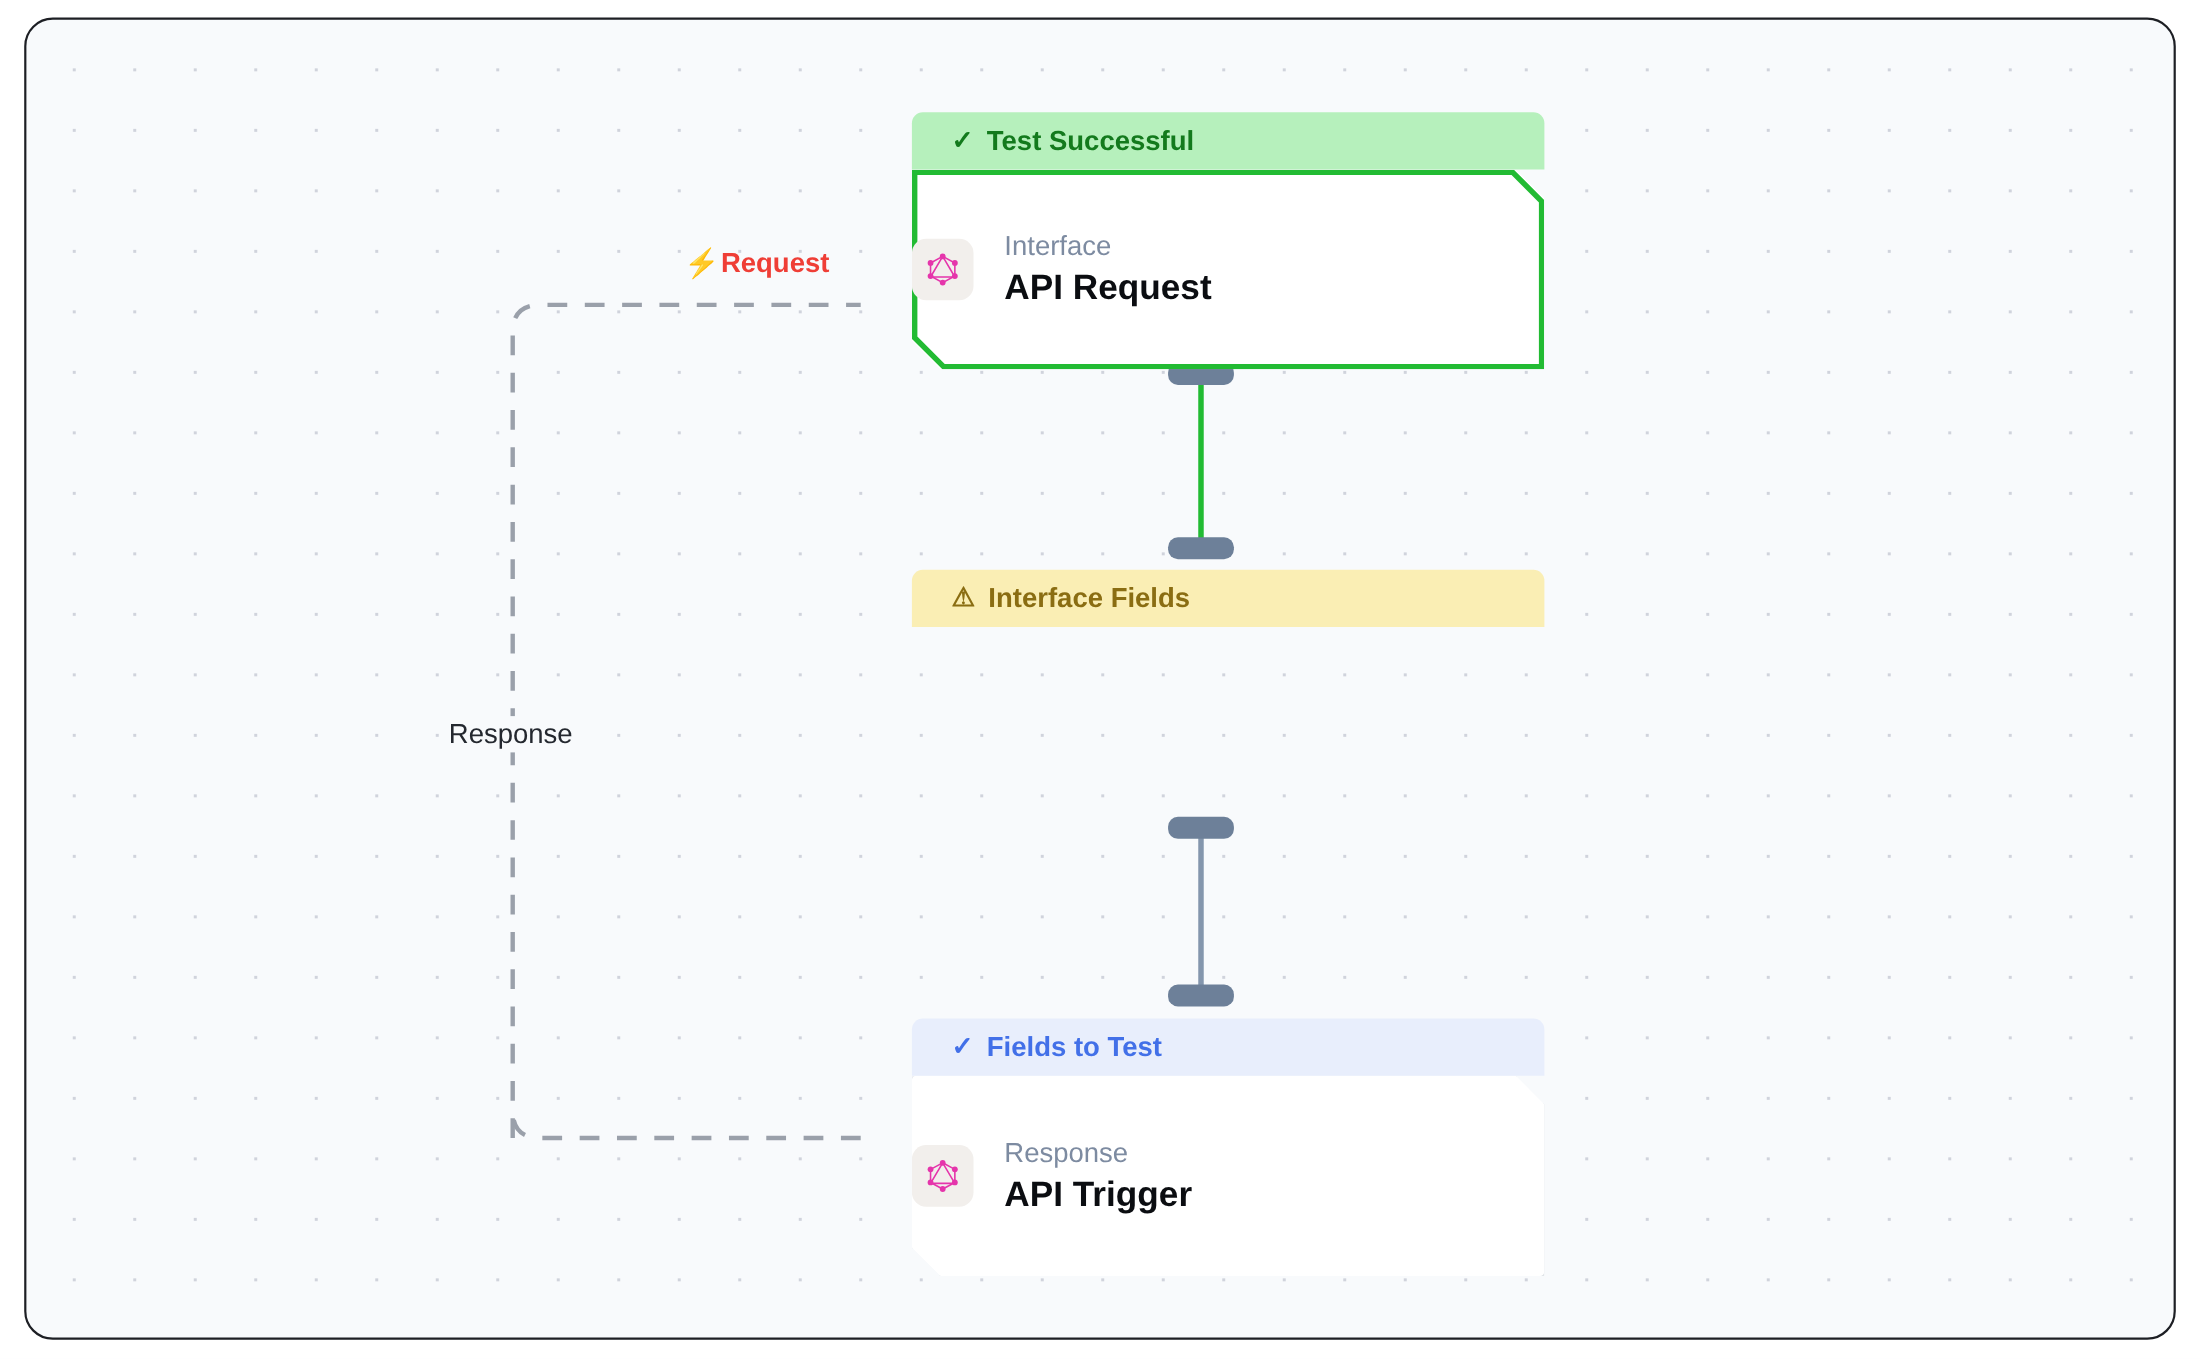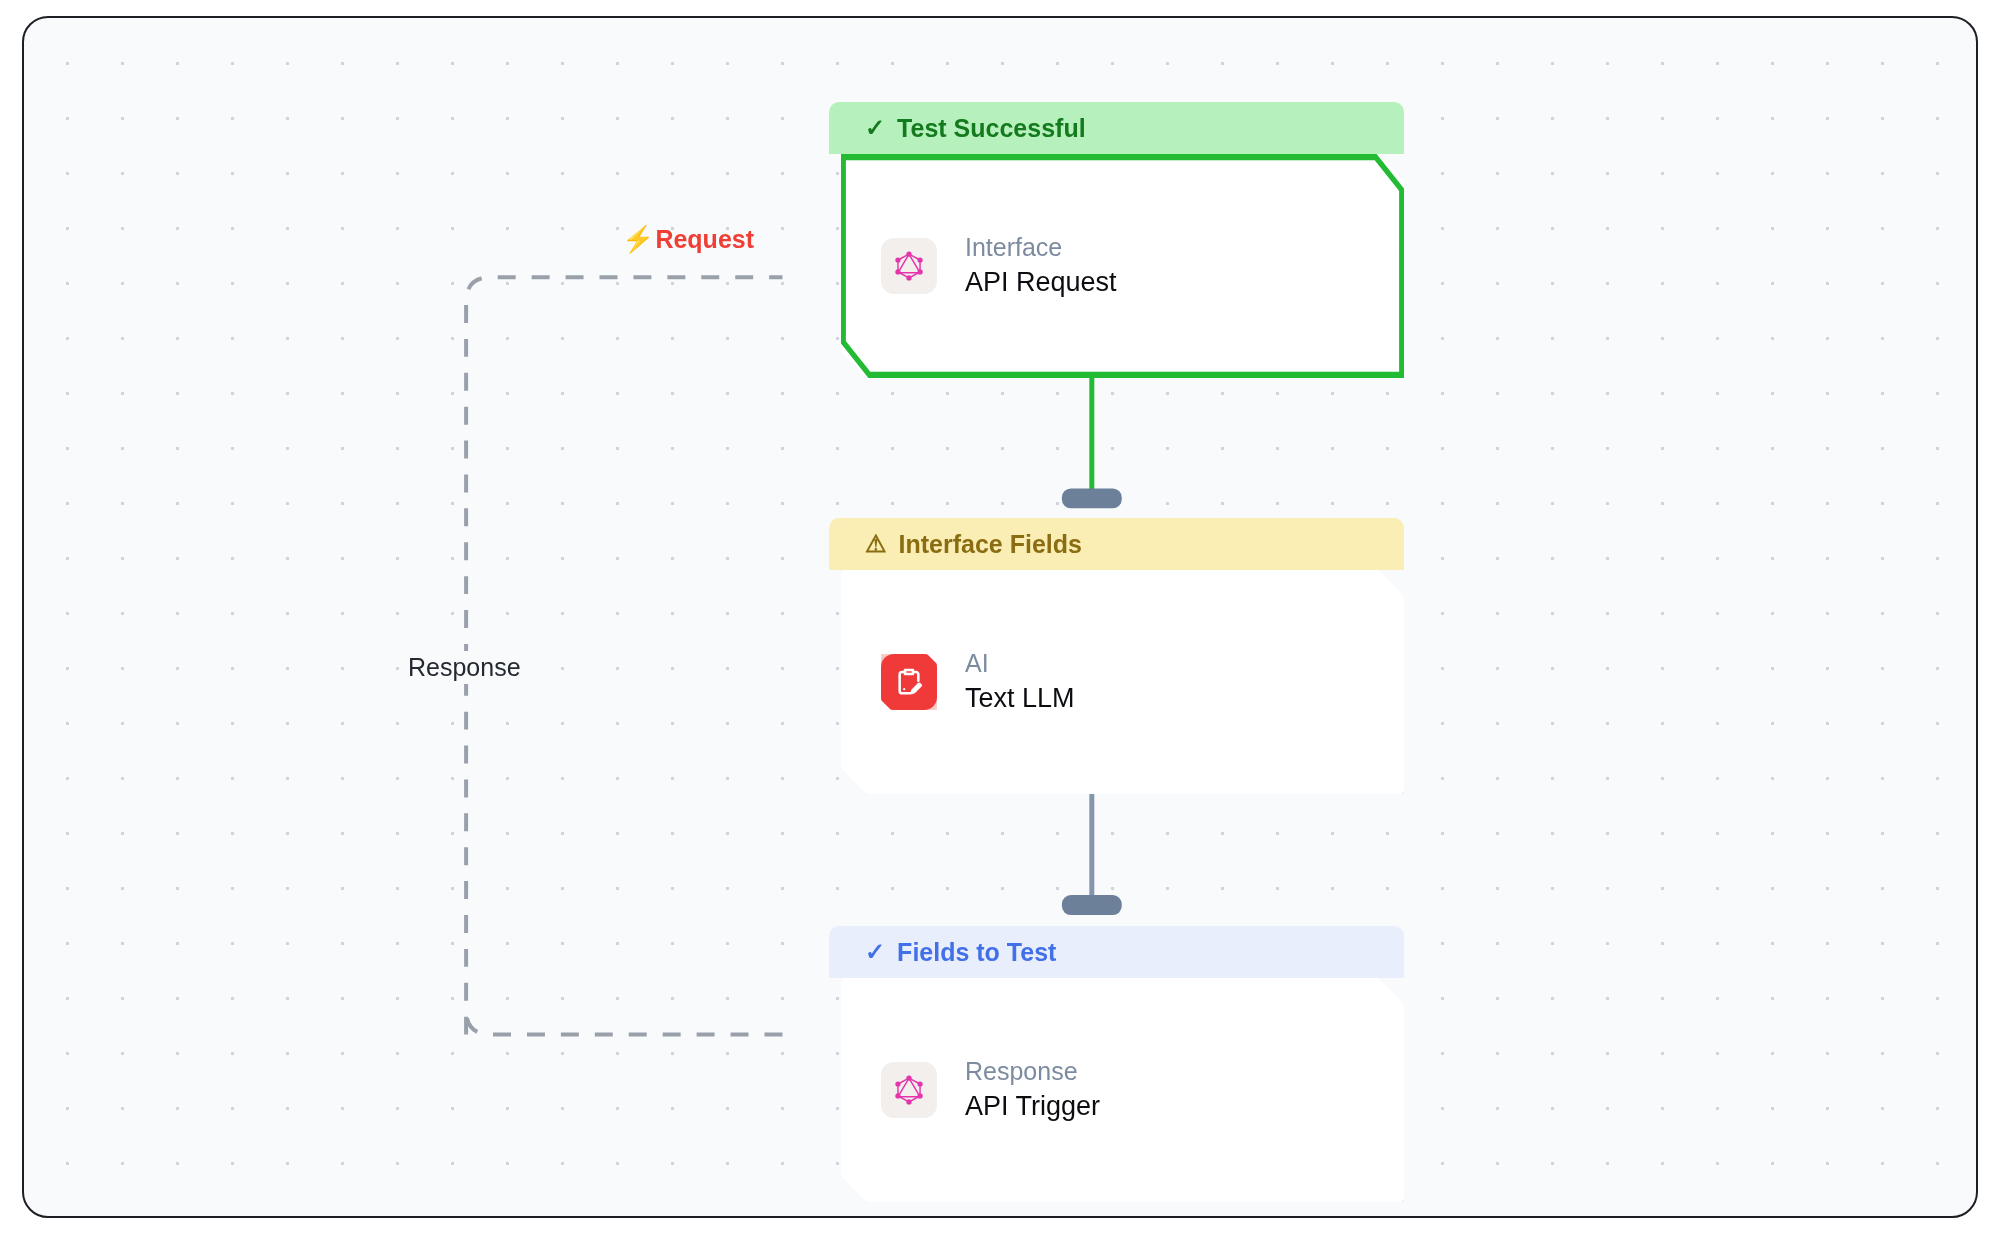--- a/index.html
+++ b/index.html
@@ -64,31 +64,29 @@
     font-weight:700;
     border-radius:10px 10px 0 0;
     gap:12px;
     position:relative;
     z-index:1;
   }
   .node-status .st-icon{ font-size:24px; line-height:1; display:inline-block; }
 
   .node-body{
     position:relative;
-    height:224px;
+    height:182px;
     background:#ffffff;
     display:flex;
     align-items:center;
-    padding-left:40px;
     gap:28px;
     border-radius:4px;
     box-shadow:0 6px 16px rgba(40,50,70,.10), 0 1px 3px rgba(40,50,70,.10);
     
     clip-path:polygon(0 0, calc(100% - 26px) 0, 100% 26px, 100% 100%, 26px 100%, 0 calc(100% - 26px));
-    margin-left:12px;
   }
   .node-body.outlined{
     box-shadow:none;
     background:transparent;
   }
   .node-body.outlined .ob-fill{
     position:absolute; inset:0;
     background:#ffffff;
     clip-path:polygon(0 0, calc(100% - 26px) 0, 100% 26px, 100% 100%, 26px 100%, 0 calc(100% - 26px));
   }
@@ -103,21 +101,21 @@
     z-index:2;
   }
   .node-icon.gql{ background:#f2efec; }
   .node-icon.ai{
     background:#f03a3a;
     box-shadow:0 0 22px 8px rgba(240,58,58,.45);
     clip-path:polygon(0 0, calc(100% - 10px) 0, 100% 10px, 100% 100%, 10px 100%, 0 calc(100% - 10px));
   }
   .node-text{ display:flex; flex-direction:column; gap:6px; z-index:2; position:relative; }
   .node-kind{ font-size:25px; color:#7d8ba1; font-weight:400; line-height:1.1; }
-  .node-title{ font-size:27px; color:#0b0d11; font-weight:400; line-height:1.1; }
+  .node-title{ font-size:32px; color:#0b0d11; font-weight:700; line-height:1.1; }
 
   
   #node-api-request{ left:805px; top:84px; }
   #node-text-llm  { left:805px; top:500px; }
   #node-api-response{ left:805px; top:908px; }
 
   
   .st-success{ background:#b6f0bc; color:#137a1d; }
   .st-warning{ background:#faeeb4; color:#8a6d12; }
   .st-ready  { background:#e8eefc; color:#4270e8; }
@@ -184,35 +182,20 @@
         <span class="node-title">API Request</span>
       </div>
     </div>
   </div>
 
   <div class="node" id="node-text-llm">
     <div class="node-status st-warning">
       <span class="st-icon">⚠</span>
       <span>Interface Fields</span>
     </div>
-    <div class="node-body">
-      <div class="node-icon ai">
-        <svg width="32" height="32" viewBox="0 0 24 24" fill="none" stroke="#ffffff" stroke-width="1.9" stroke-linecap="round" stroke-linejoin="round">
-          <path d="M9 3h6v3H9z"></path>
-          <path d="M15 4.5h2.2A1.8 1.8 0 0 1 19 6.3V11"></path>
-          <path d="M9 4.5H6.8A1.8 1.8 0 0 0 5 6.3v12.4A1.8 1.8 0 0 0 6.8 20.5H13"></path>
-          <path d="M19.6 13.3l1.3 1.3-5 5-1.9.6.6-1.9z"></path>
-          <circle cx="8.4" cy="17.4" r=".85" fill="#ffffff" stroke="none"></circle>
-        </svg>
-      </div>
-      <div class="node-text">
-        <span class="node-kind">AI</span>
-        <span class="node-title">Text LLM</span>
-      </div>
-    </div>
   </div>
 
   <div class="node" id="node-api-response">
     <div class="node-status st-ready">
       <span class="st-icon">✓</span>
       <span>Fields to Test</span>
     </div>
     <div class="node-body">
       <div class="node-icon gql">
         <svg width="34" height="34" viewBox="0 0 40 40">

